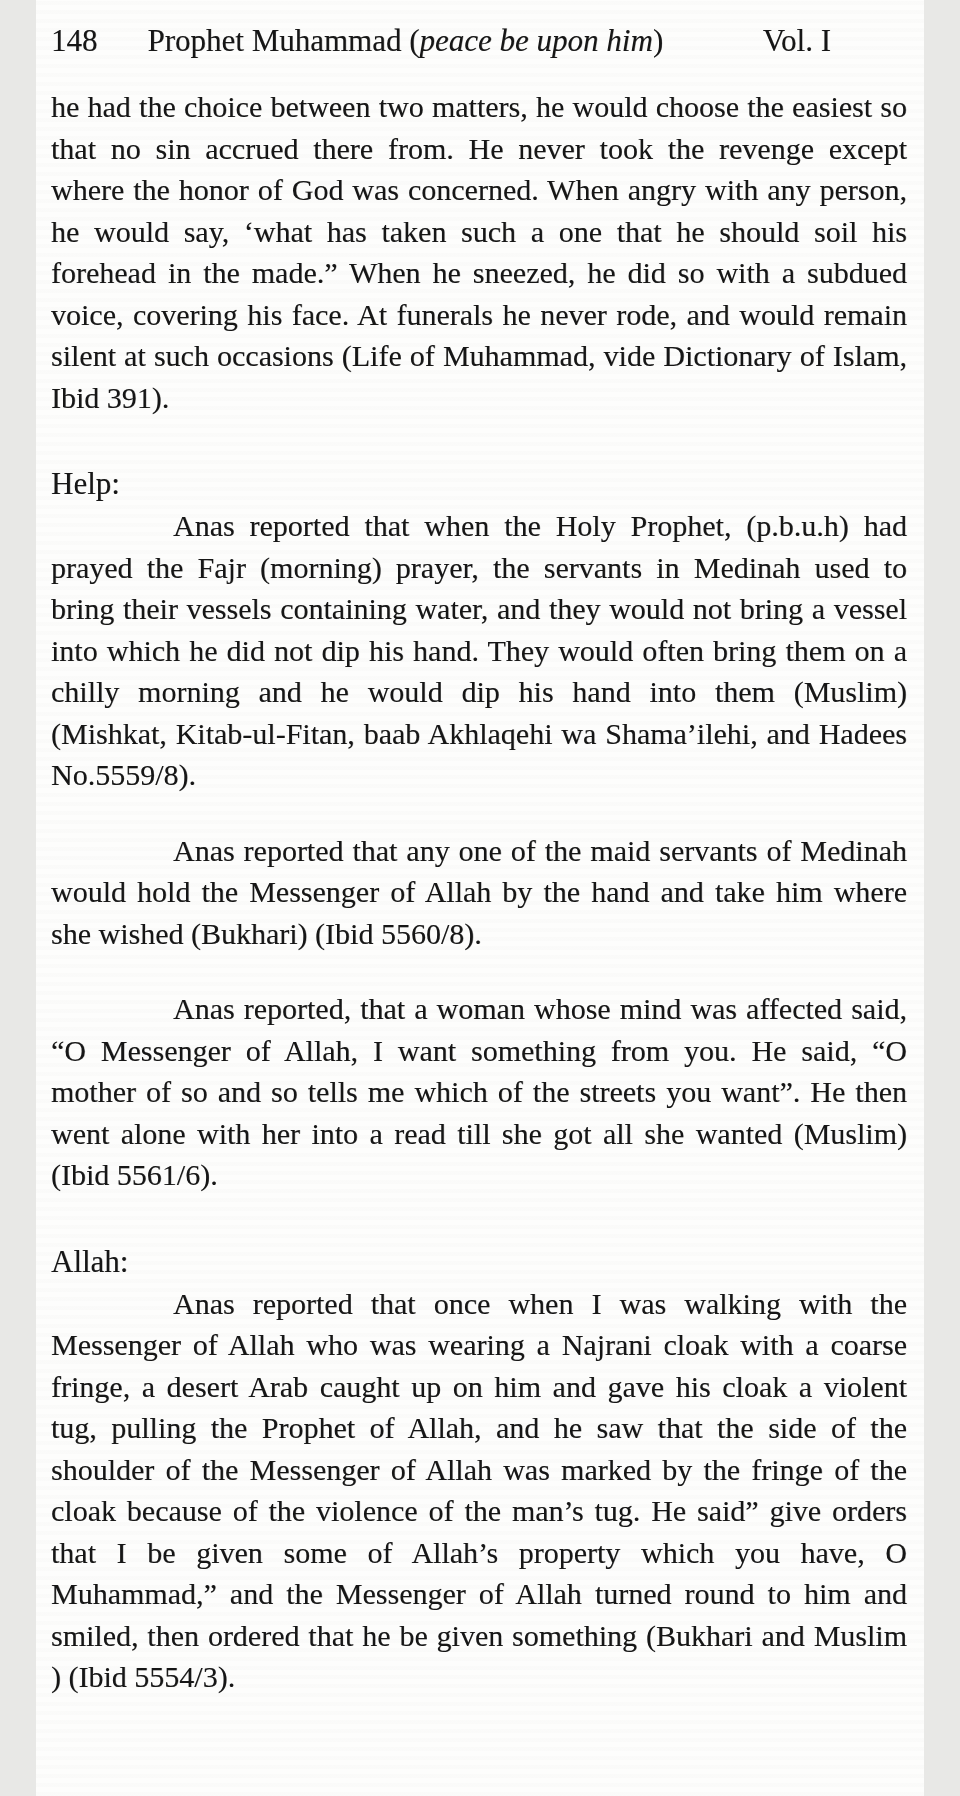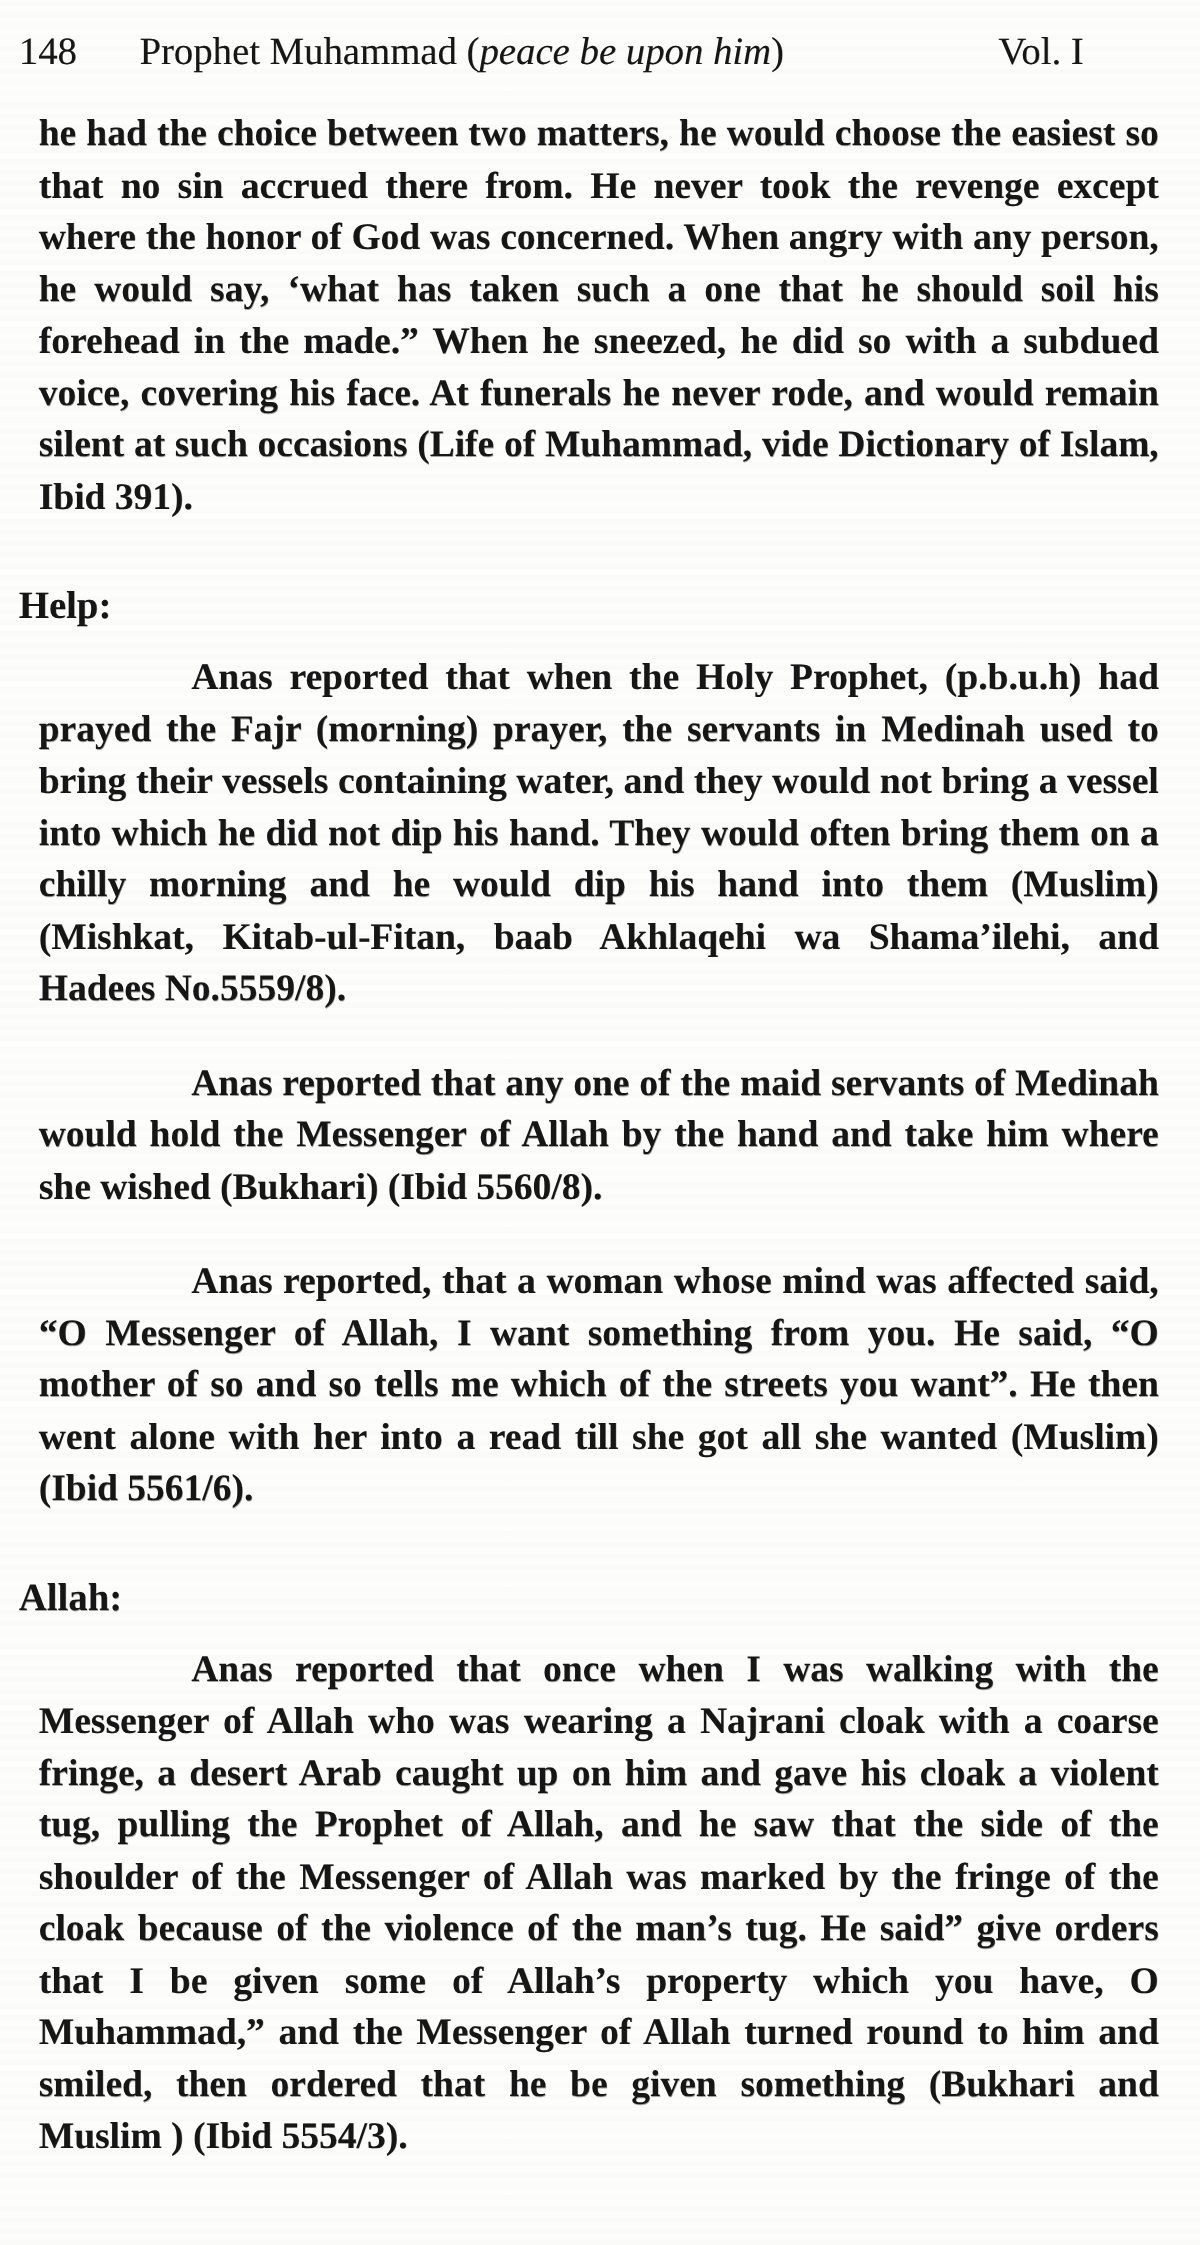--- a/index.html
+++ b/index.html
@@ -3,21 +3,21 @@
 <meta charset="utf-8">
 <style>
   html, body {
     margin: 0;
     padding: 0;
     background: #e8e8e6;
   }
   .page {
     position: relative;
     box-sizing: border-box;
-    width: 960px;
+    width: 888px;
     height: 1796px;
     margin: 0 auto;
     background: #fdfdfc;
     background-image: repeating-linear-gradient(
       0deg,
       rgba(120,120,115,0.020) 0px, rgba(120,120,115,0.020) 4px,
       rgba(255,255,255,0) 4px, rgba(255,255,255,0) 9px
     );
     color: #161616;
     font-family: "Liberation Serif", "DejaVu Serif", serif;
@@ -37,29 +37,28 @@
   .pg-num { flex: 0 0 auto; }
   .pg-title { margin-left: 50px; }
   .pg-vol { margin-left: auto; margin-right: 76px; }
   .page-body {
     margin-top: 24px;
     font-size: 30px;
     line-height: 41.5px;
     text-align: justify;
   }
   .para {
-    margin: 16px;
+    margin: 0;
     text-indent: 122px;
-    font-weight: bold;
   }
   .para.noindent { text-indent: 0; }
   .para + .para { margin-top: 34px; }
   .section-heading {
     font-size: 31px;
-    font-weight: bold;
+    font-weight: normal;
     line-height: 43px;
     margin: 44px 0 0 0;
     text-align: left;
   }
 </style>
 </head>
 <body>
 
 <div class="page scan-text">
 

